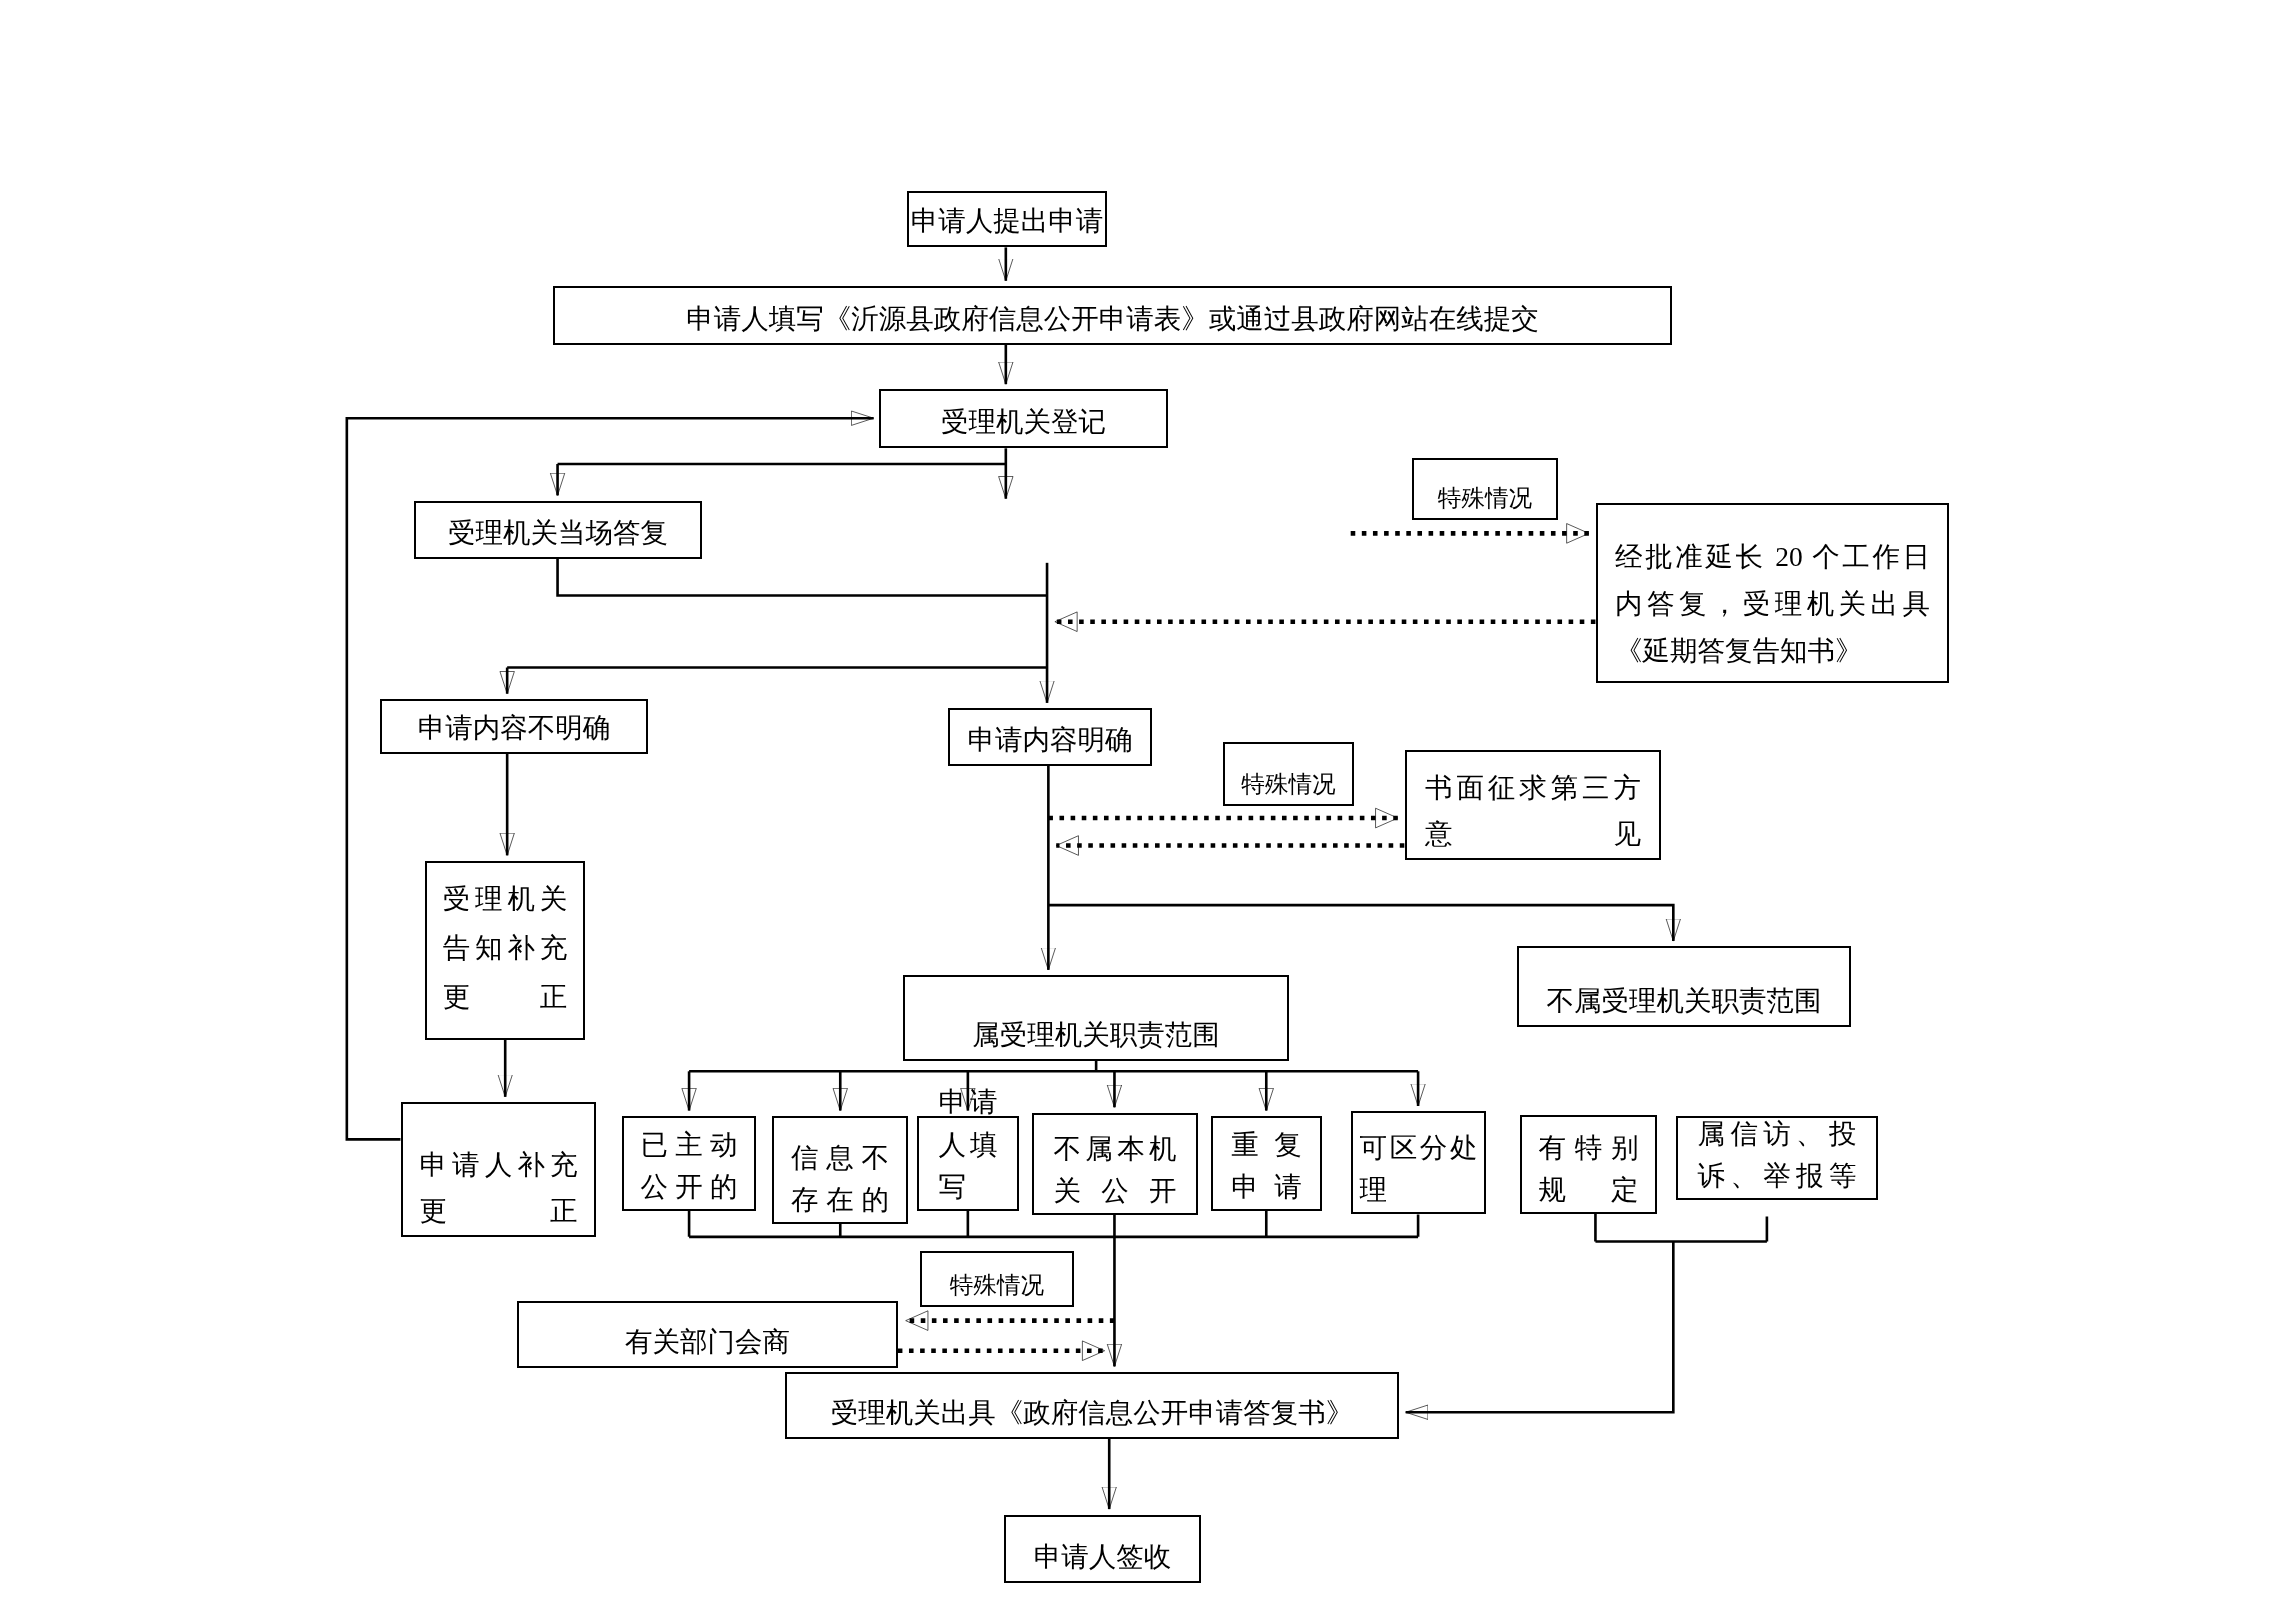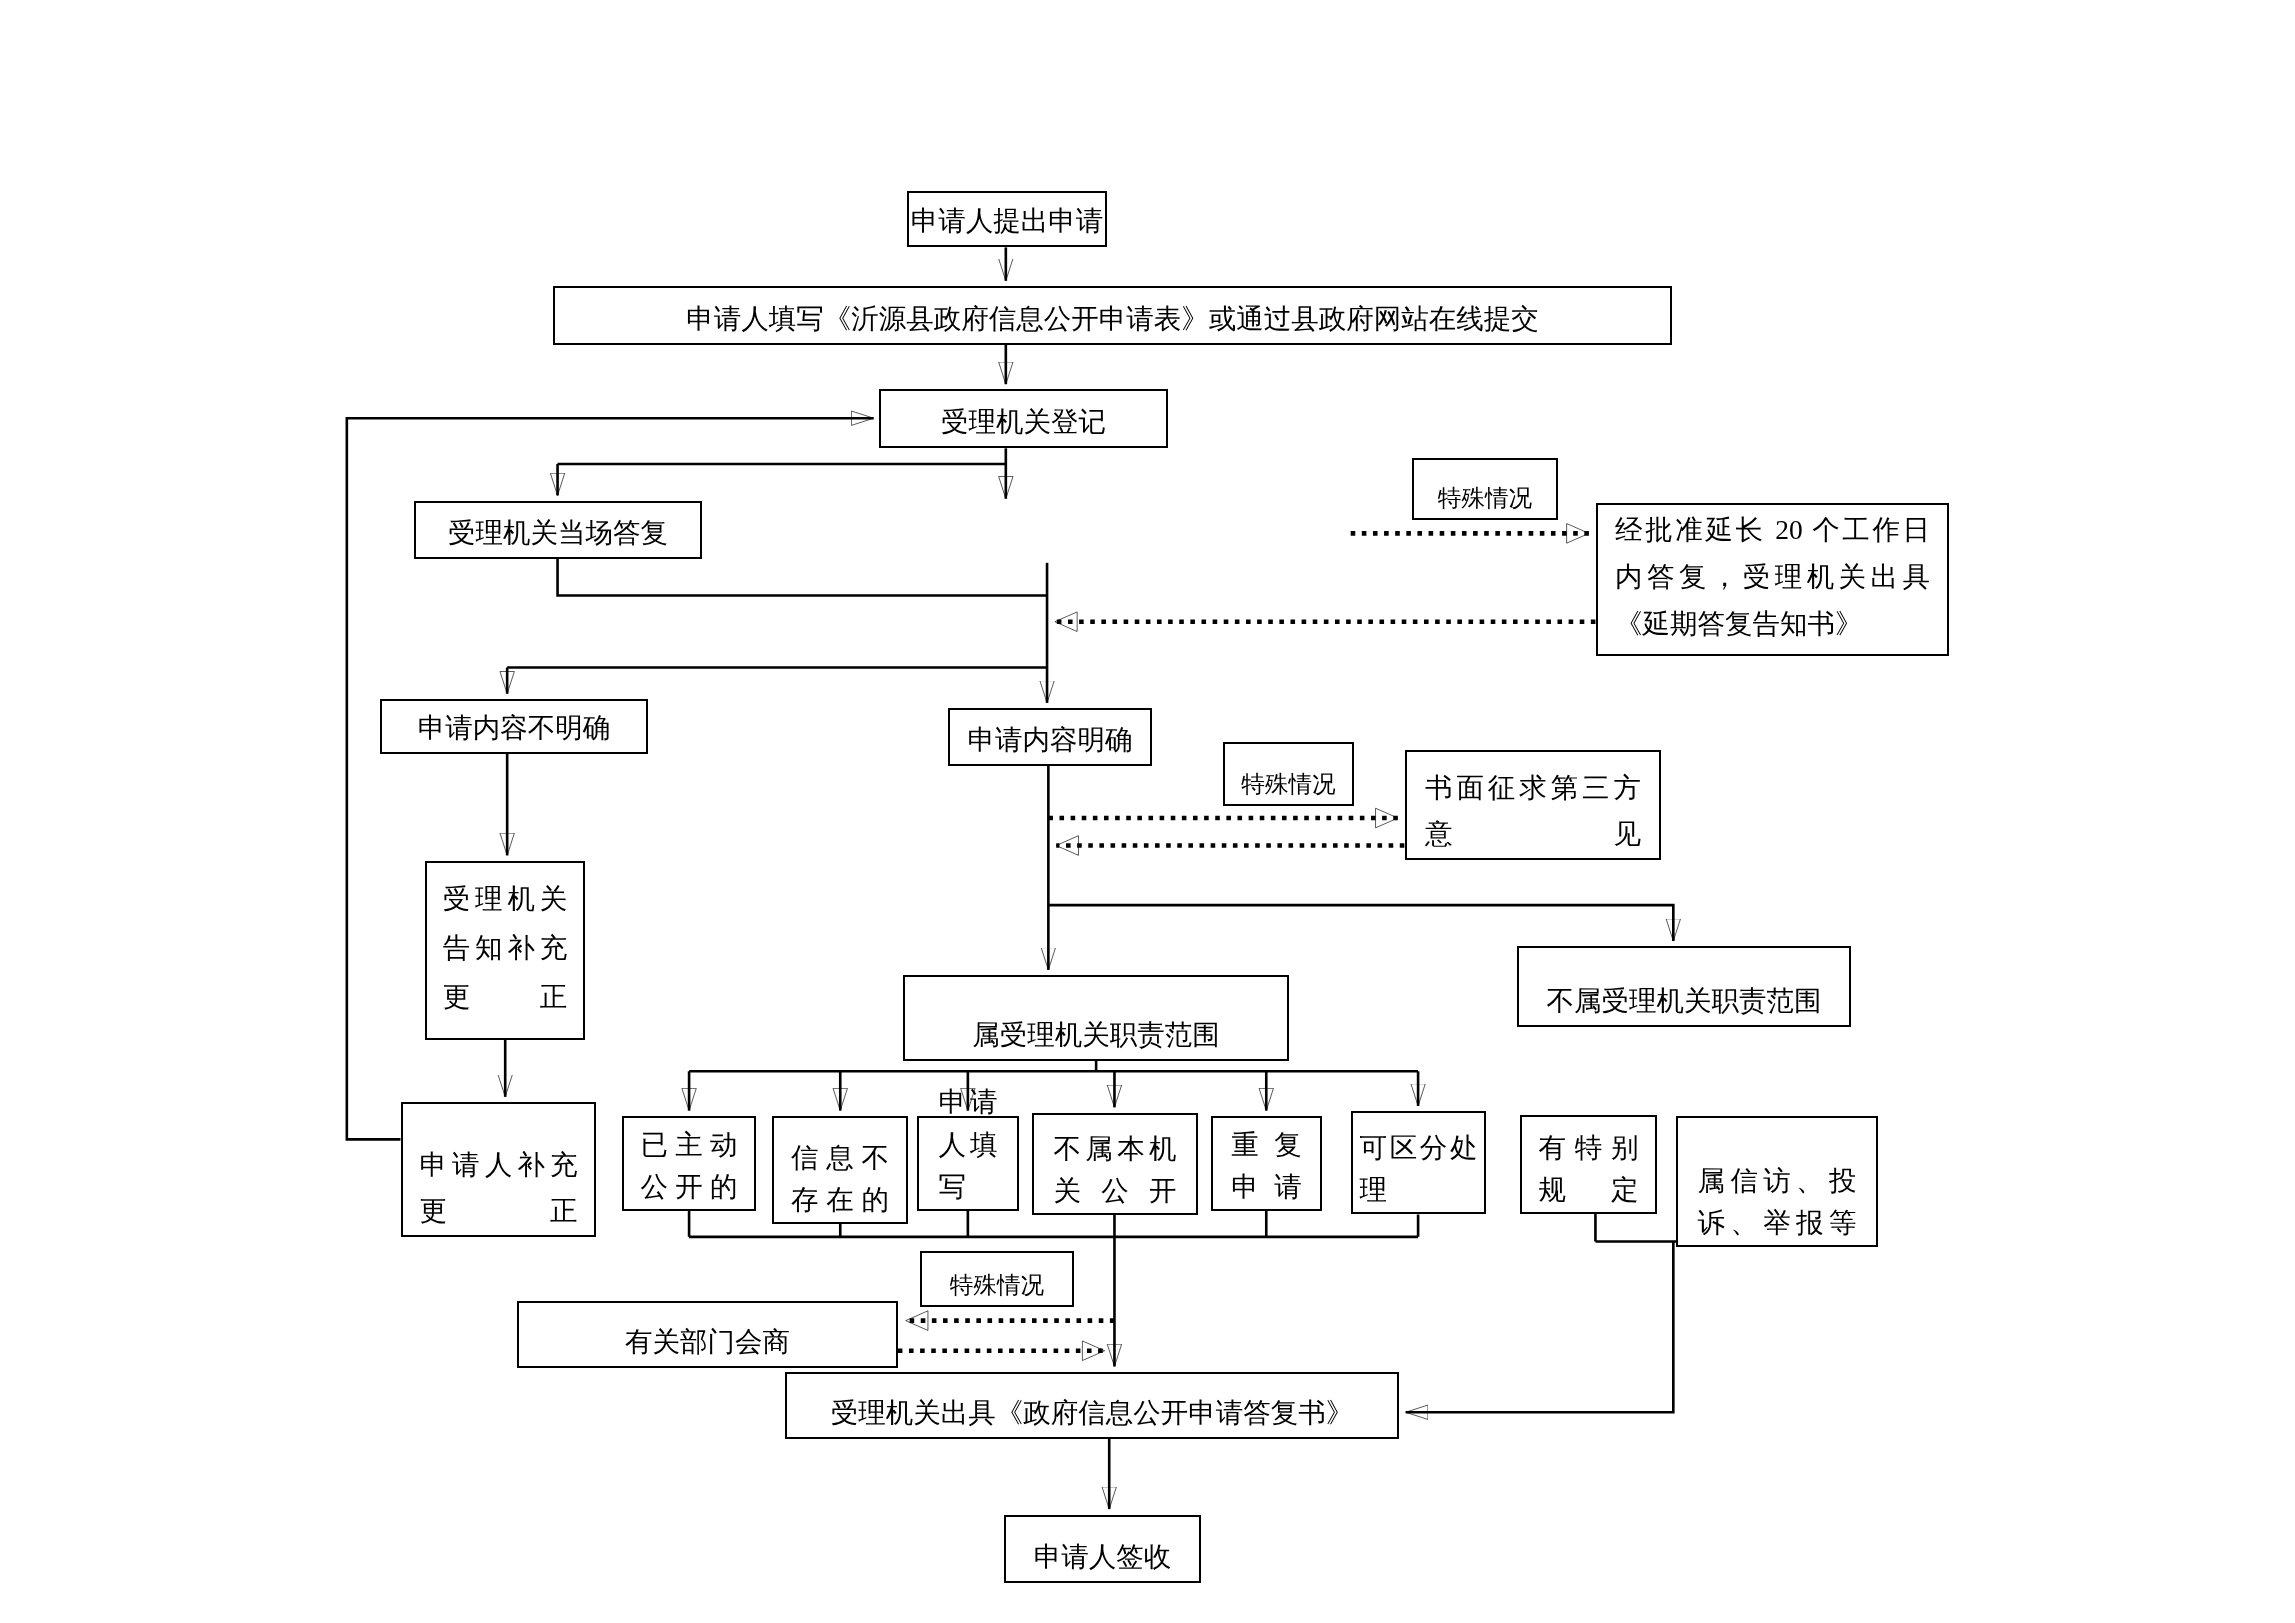--- a/index.html
+++ b/index.html
@@ -92,21 +92,21 @@
 
   <div class="node" style="left:414px;top:501px;width:288px;height:58px">
       <span class="txt">受理机关当场答复</span>
     </div>
 
 
   <div class="node small" style="left:1412px;top:458px;width:146px;height:62px">
       <span class="txt">特殊情况</span>
     </div>
 
-  <div class="node para" style="left:1596px;top:503px;width:353px;height:153px;padding:6.5px 17px">
+  <div class="node para" style="left:1596px;top:503px;width:353px;height:180px;padding:6.5px 17px">
       <span class="txt">经批准延长 20 个工作日内答复，受理机关出具《延期答复告知书》</span>
     </div>
 
   <div class="node" style="left:380px;top:699px;width:268px;height:55px">
       <span class="txt">申请内容不明确</span>
     </div>
 
   <div class="node" style="left:948px;top:708px;width:204px;height:58px">
       <span class="txt">申请内容明确</span>
     </div>
@@ -156,21 +156,21 @@
     </div>
 
   <div class="node multi" style="left:1351px;top:1111px;width:135px;height:103px;padding:0 6.5px;line-height:1.55">
       <span class="txt">可区分处理</span>
     </div>
 
   <div class="node multi" style="left:1520px;top:1115px;width:137px;height:99px;padding:0 16.4px;line-height:1.55">
       <span class="txt">有特别规定</span>
     </div>
 
-  <div class="node multi" style="left:1676px;top:1116px;width:202px;height:131px;padding:0 19.6px;line-height:1.55">
+  <div class="node multi" style="left:1676px;top:1116px;width:202px;height:84px;padding:0 19.6px;line-height:1.55">
       <span class="txt">属信访、投诉、举报等</span>
     </div>
 
   <div class="node small" style="left:920px;top:1251px;width:154px;height:56px">
       <span class="txt">特殊情况</span>
     </div>
 
   <div class="node" style="left:517px;top:1301px;width:381px;height:67px">
       <span class="txt">有关部门会商</span>
     </div>

